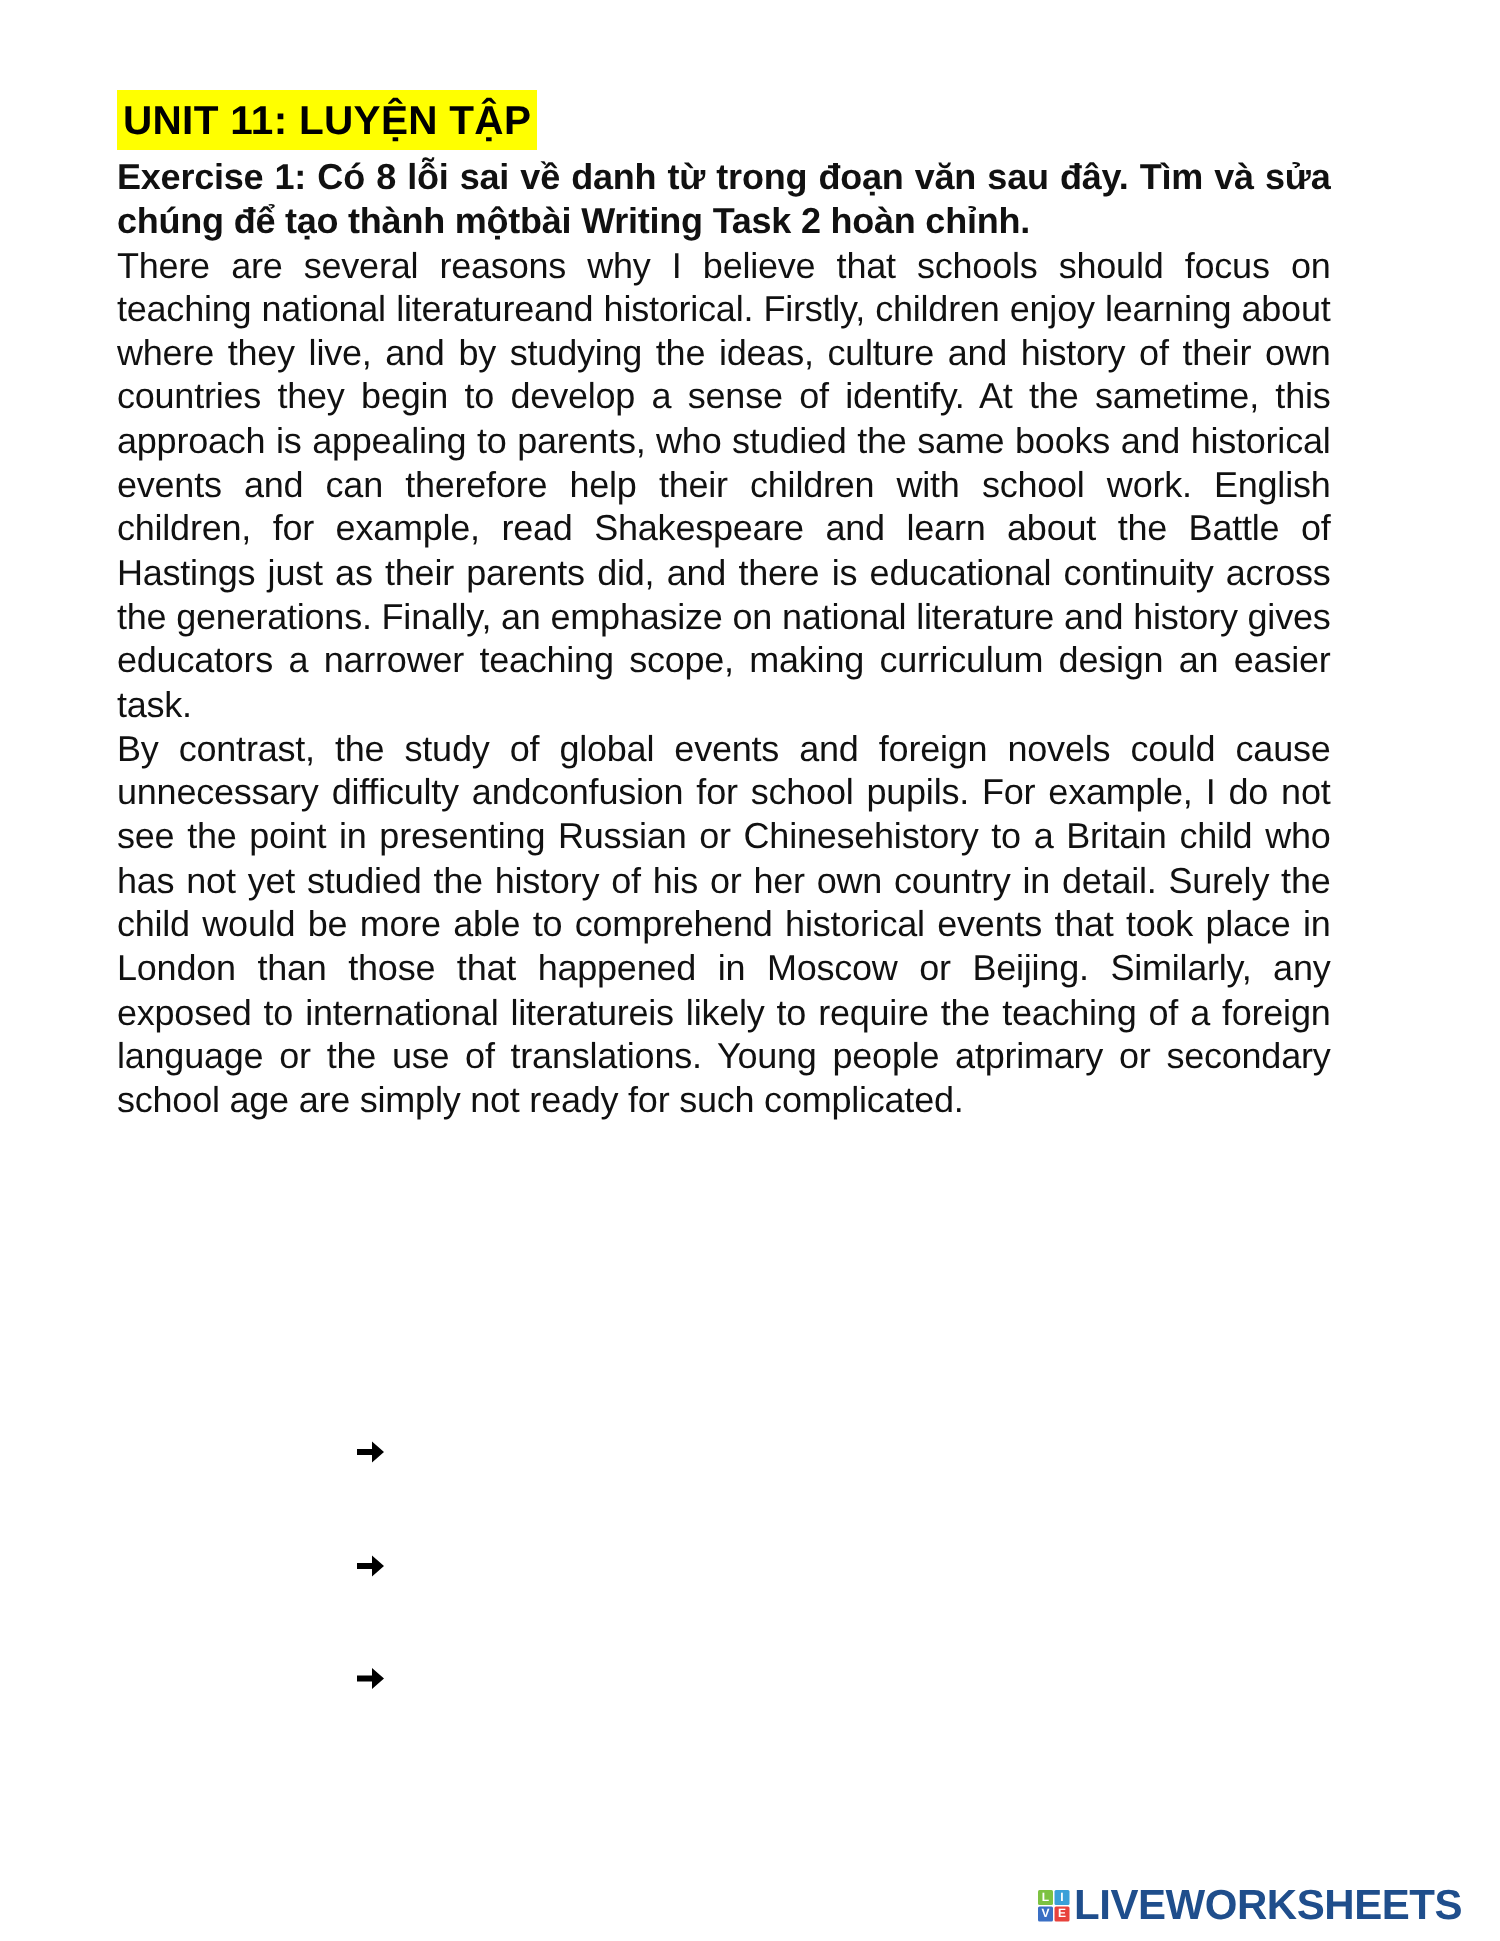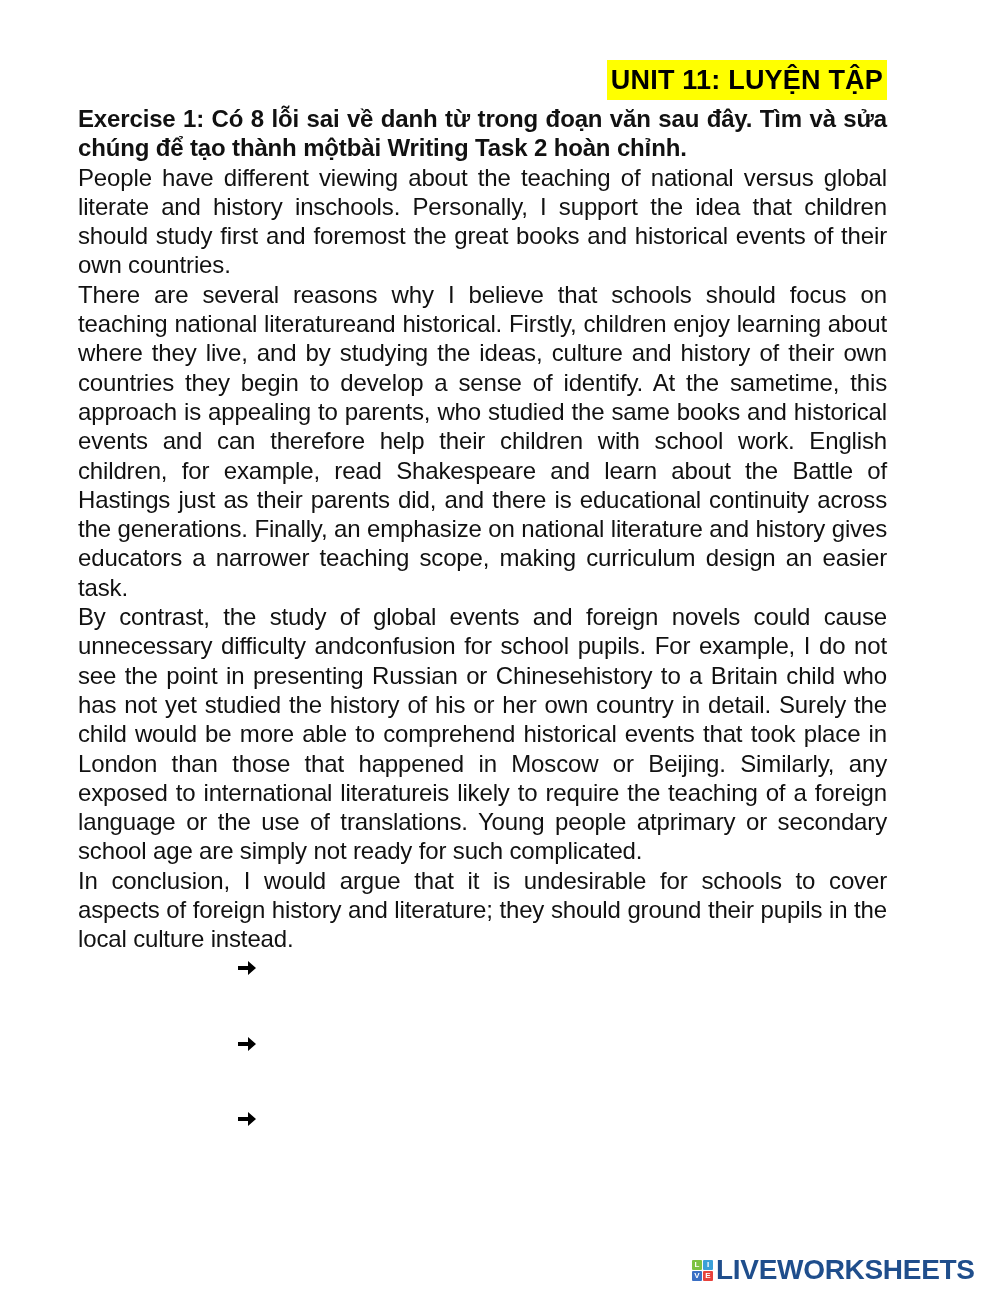--- a/index.html
+++ b/index.html
@@ -15,21 +15,21 @@
       font-family: "Liberation Sans", sans-serif;
       color: #111111;
     }
     .page {
       position: absolute;
       left: 78px;
       top: 60px;
       width: 809px;
     }
     .title-wrap {
-      text-align: right;
+      text-align: left;
       height: 42px;
       margin-bottom: 2px;
     }
     .title {
       display: inline-block;
       background: #ffff00;
       font-weight: bold;
       font-size: 27px;
       line-height: 36px;
       padding: 2px 4px;
@@ -100,24 +100,22 @@
 <body>
 
 <div class="page">
   <div class="title-wrap">
     <span class="title">UNIT 11: LUYỆN TẬP</span>
   </div>
 
   <div class="line-block bold">Exercise 1: Có 8 lỗi sai về danh từ trong đoạn văn sau đây. Tìm và sửa chúng để tạo thành mộtbài Writing Task 2 hoàn chỉnh.</div>
 
   <div>
-    <p class="para line-block">People have different viewing about the teaching of national versus global literate and history inschools. Personally, I support the idea that children should study first and foremost the great books and historical events of their own countries.</p>
     <p class="para line-block">There are several reasons why I believe that schools should focus on teaching national literatureand historical. Firstly, children enjoy learning about where they live, and by studying the ideas, culture and history of their own countries they begin to develop a sense of identify. At the sametime, this approach is appealing to parents, who studied the same books and historical events and can therefore help their children with school work. English children, for example, read Shakespeare and learn about the Battle of Hastings just as their parents did, and there is educational continuity across the generations. Finally, an emphasize on national literature and history gives educators a narrower teaching scope, making curriculum design an easier task.</p>
     <p class="para line-block">By contrast, the study of global events and foreign novels could cause unnecessary difficulty andconfusion for school pupils. For example, I do not see the point in presenting Russian or Chinesehistory to a Britain child who has not yet studied the history of his or her own country in detail. Surely the child would be more able to comprehend historical events that took place in London than those that happened in Moscow or Beijing. Similarly, any exposed to international literatureis likely to require the teaching of a foreign language or the use of translations. Young people atprimary or secondary school age are simply not ready for such complicated.</p>
-    <p class="para line-block">In conclusion, I would argue that it is undesirable for schools to cover aspects of foreign history and literature; they should ground their pupils in the local culture instead.</p>
   </div>
 </div>
 
 <div class="arrows">
   <svg class="arrow" style="top:0px;" viewBox="0 0 22 20">
     <path d="M2 8 H12 V3 L20 10 L12 17 V12 H2 Z" fill="#000"></path>
   </svg>
   <svg class="arrow" style="top:76px;" viewBox="0 0 22 20">
     <path d="M2 8 H12 V3 L20 10 L12 17 V12 H2 Z" fill="#000"></path>
   </svg>

